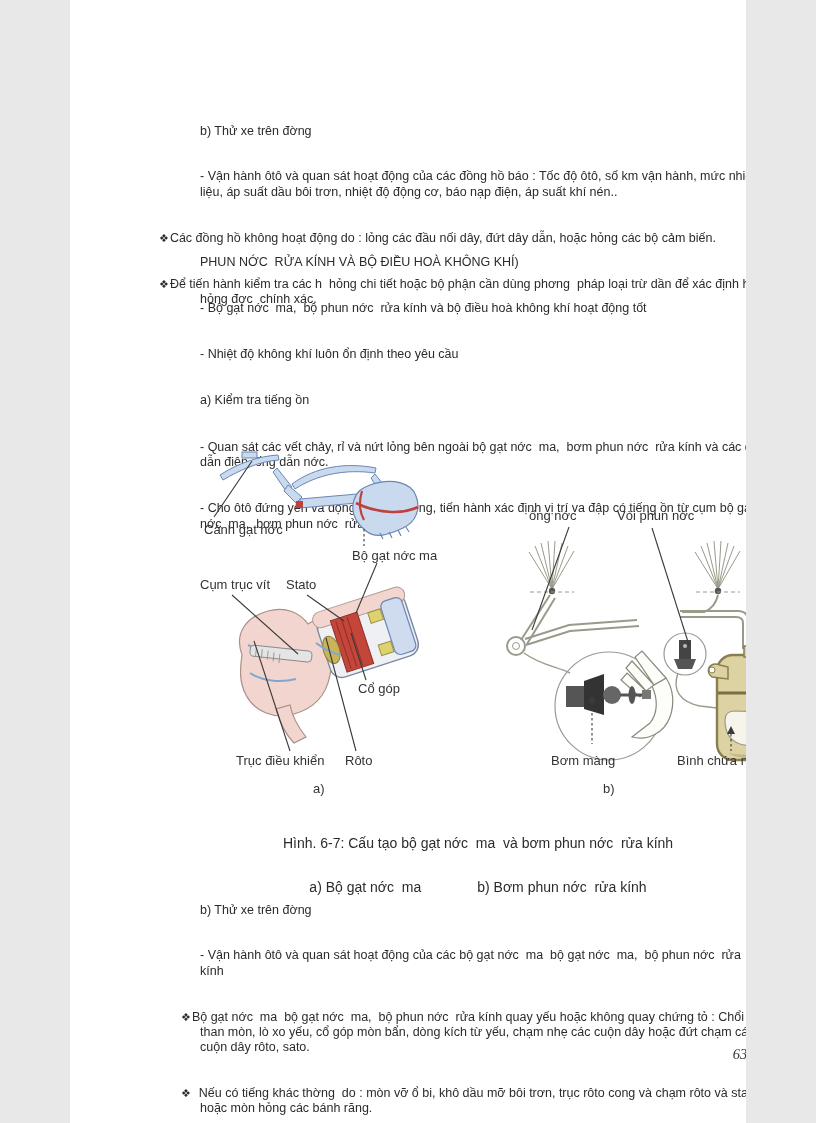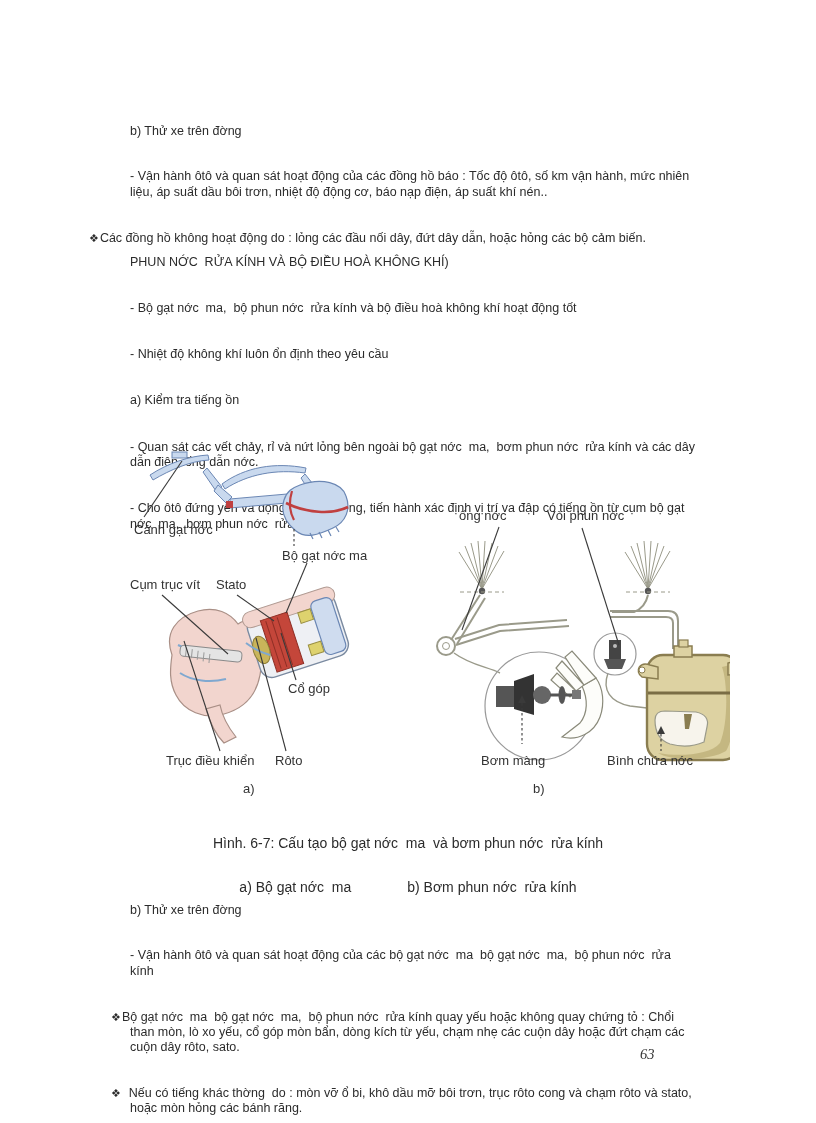--- a/index.html
+++ b/index.html
@@ -1,45 +1,46 @@
 <!DOCTYPE html>
 <html><head>
 <meta charset="utf-8">
 <style>
   html,body{margin:0;padding:0;background:#e8e8e8;}
   .page{
-    position:relative;width:816px;height:1123px;margin:0 auto;
+    position:relative;width:676px;height:1123px;margin:0 auto;
     background:#ffffff;overflow:hidden;
     font-family:"Liberation Sans",sans-serif;color:#2b2b2b;
   }
   .tb{position:absolute;left:130px;width:568px;font-size:12.5px;line-height:15.3px;white-space:pre-wrap;}
   .tb p{margin:0;padding:0;}
   .ind{padding-left:5px;}
   .bold{font-weight:bold;}
   .bullet{padding-left:63px;text-indent:-41px;}
   .bullet2{padding-left:55px;text-indent:-19px;margin-top:3px;}
   .bmark{font-size:11px;letter-spacing:1px;}
   .spec-head .bmark{padding-right:14px;}
   .figure{position:absolute;left:110px;top:443px;width:620px;height:360px;}
   .figure text{font-size:13px;fill:#333;font-family:"Liberation Sans",sans-serif;}
   .caption{position:absolute;left:0;top:806px;width:816px;text-align:center;
            font-size:14px;line-height:14.8px;white-space:pre-wrap;}
   .cap2b{margin-left:56px;}
-  .pagenum{position:absolute;left:640px;top:1046px;width:60px;text-align:left;
+  .pagenum{position:absolute;left:640px;top:1046px;width:60px;text-align:center;
            font-family:"Liberation Serif",serif;font-style:italic;font-size:14.5px;color:#333;}
 </style>
 </head>
 <body>
 
 <div class="page">
 
   <div class="tb" style="top:93px;">
     <p class="ind">b) Thử xe trên đờng</p>
     <p>- Vận hành ôtô và quan sát hoạt động của các đồng hồ báo : Tốc độ ôtô, số km vận hành, mức nhiên liệu, áp suất dầu bôi trơn, nhiệt độ động cơ, báo nạp điện, áp suất khí nén..</p>
     <p class="bullet"><span class="bmark">❖</span><span>Các đồng hồ không hoạt động do : lỏng các đầu nối dây, đứt dây dẫn, hoặc hỏng các bộ cảm biến.</span></p>
+    <p class="bullet"><span class="bmark">❖</span><span>Để tiến hành kiểm tra các h  hỏng chi tiết hoặc bộ phận cần dùng phơng  pháp loại trừ dần để xác định h  hỏng đợc  chính xác.</span></p>
   </div>
 
   <div class="tb" style="top:224px;line-height:15.4px;">
     <p>PHUN NỚC  RỬA KÍNH VÀ BỘ ĐIỀU HOÀ KHÔNG KHÍ)</p>
     <p>- Bộ gạt nớc  ma,  bộ phun nớc  rửa kính và bộ điều hoà không khí hoạt động tốt</p>
     <p>- Nhiệt độ không khí luôn ổn định theo yêu cầu</p>
     <p class="ind">a) Kiểm tra tiếng ồn</p>
     <p>- Quan sát các vết chảy, rỉ và nứt lỏng bên ngoài bộ gạt nớc  ma,  bơm phun nớc  rửa kính và các dây dẫn điện, ống dẫn nớc.</p>
     <p>- Cho ôtô đứng yên và động cơ hoạt động, tiến hành xác định vị trí va đập có tiếng ồn từ cụm bộ gạt nớc  ma,  bơm phun nớc  rửa kính</p>
   </div>

